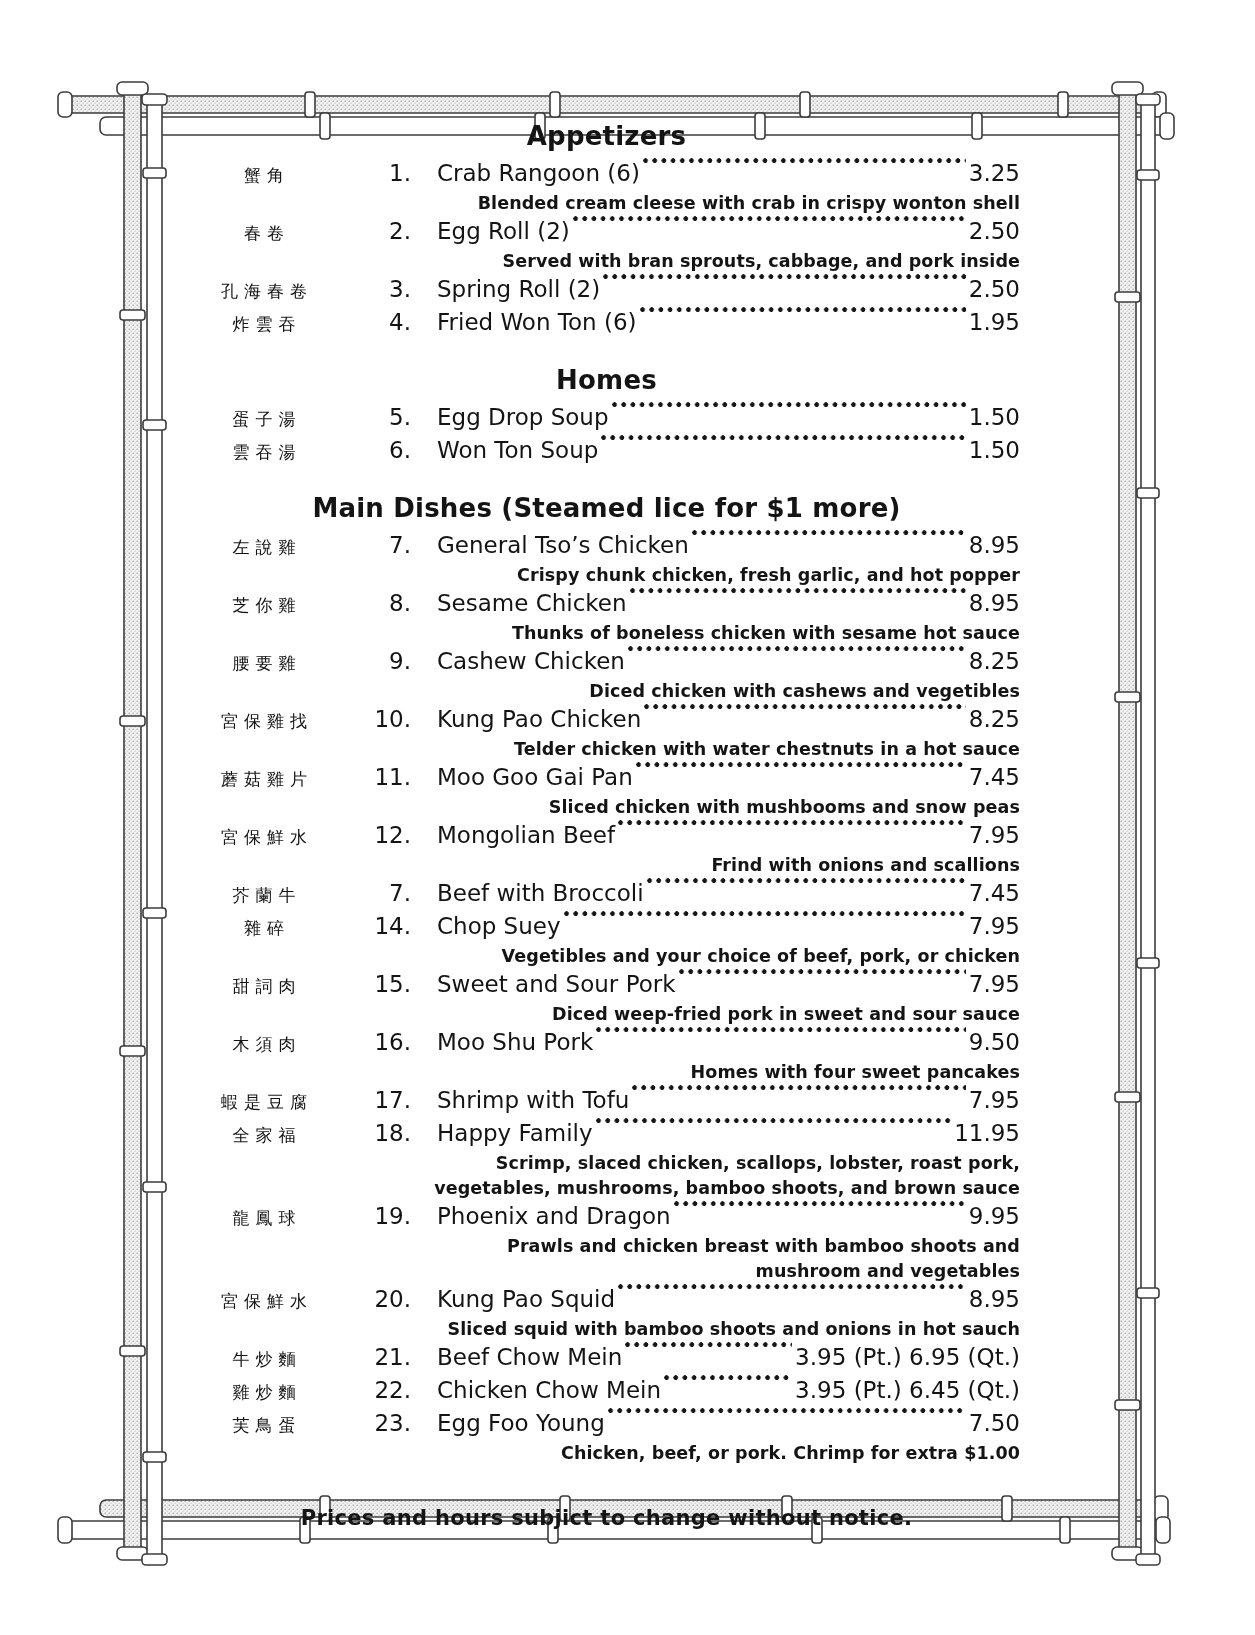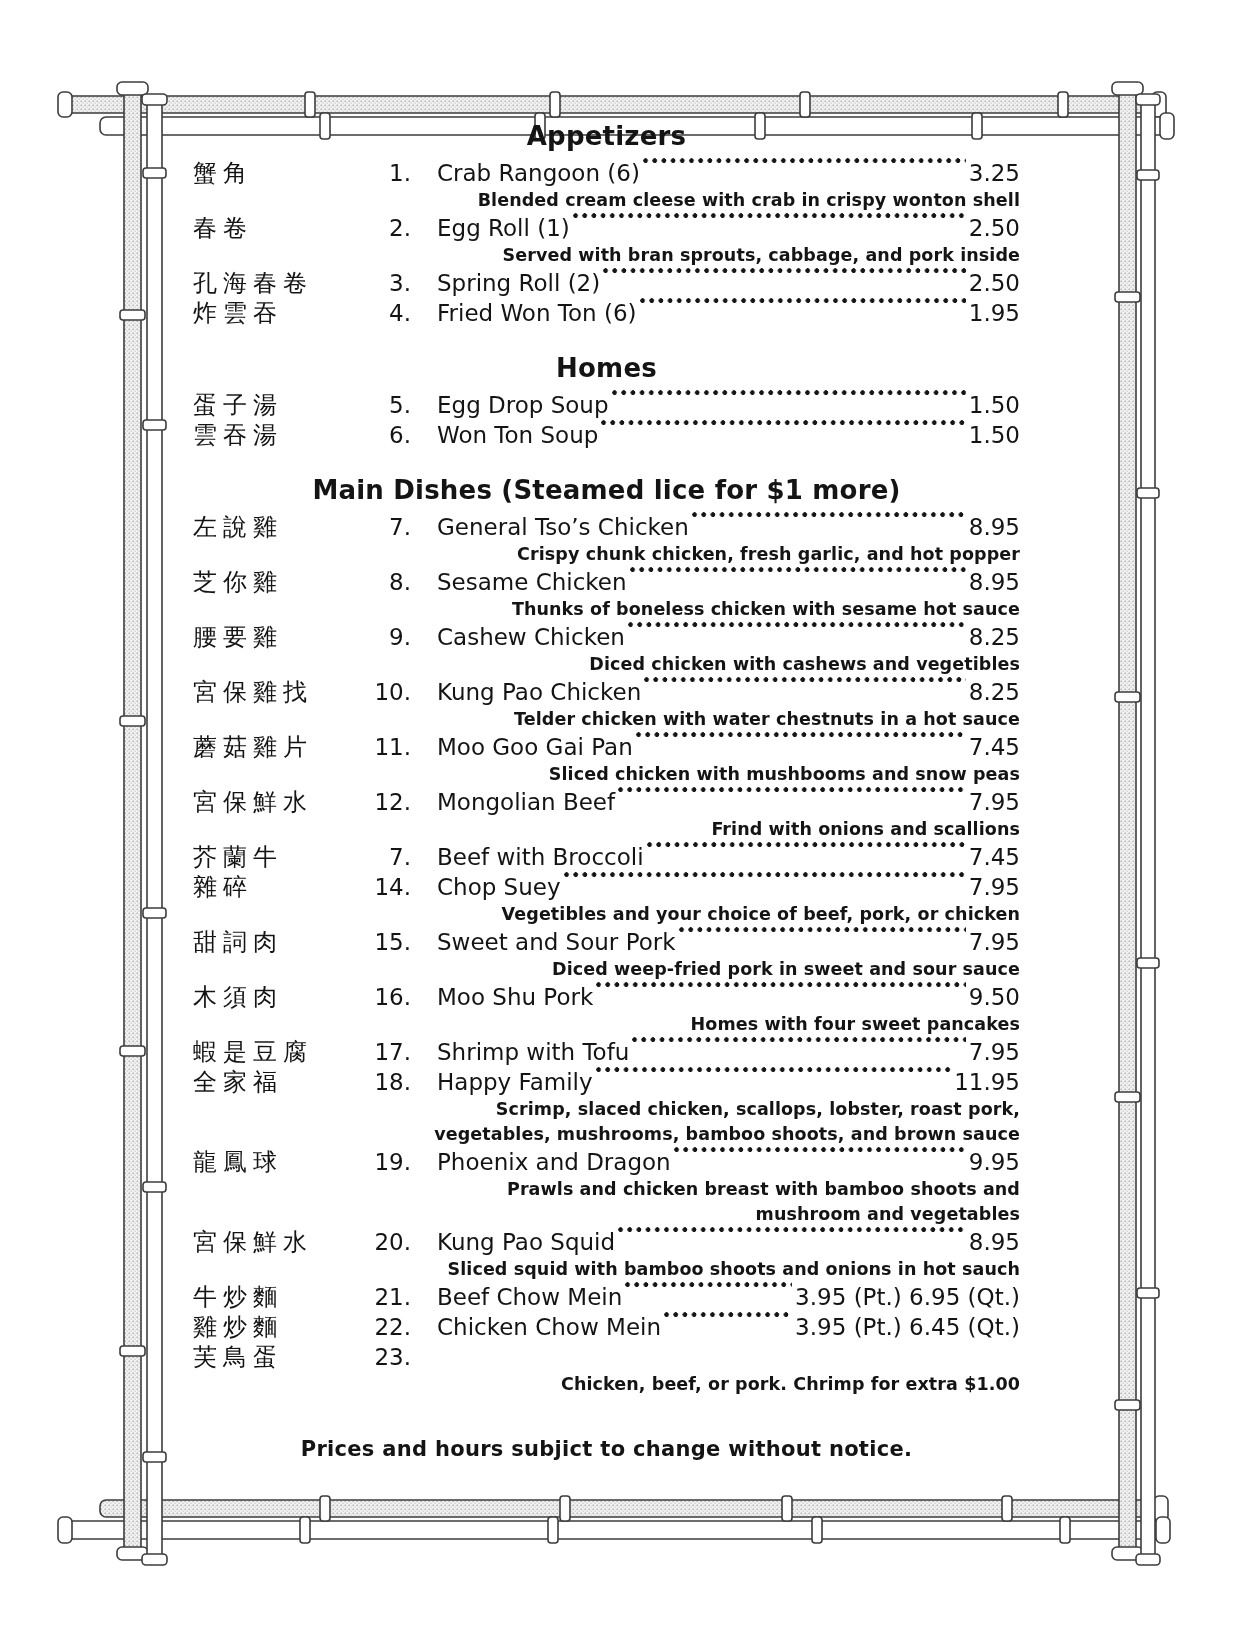--- a/index.html
+++ b/index.html
@@ -14,21 +14,21 @@
   }
   .section{margin-bottom:24px;}
   .section-title{
     margin:0 0 6px 0;text-align:center;
     font-size:26px;font-weight:bold;letter-spacing:0.2px;line-height:32px;
   }
   .menu-item{
     display:flex;align-items:baseline;line-height:30px;white-space:nowrap;
   }
   .cn{
-    width:148px;text-align:left;font-size:24px;letter-spacing:6px;
+    width:148px;text-align:center;font-size:17px;letter-spacing:6px;
     font-family:sans-serif;flex:none;
   }
   .num{
     width:58px;margin-left:12px;text-align:right;font-size:23px;flex:none;
   }
   .entry{flex:1;display:flex;align-items:flex-start;margin-left:26px;min-width:0;}
   .iname{font-size:23px;}
   .leader{
     flex:1;min-width:10px;height:5px;margin:0 3px;
     background-image:radial-gradient(circle at 2.6px 2.6px,#151515 2.1px,rgba(0,0,0,0) 2.6px);
@@ -135,21 +135,21 @@
       <span class="price">3.25</span>
     </span>
   </div>
 
   <div class="desc">Blended cream cleese with crab in crispy wonton shell</div>
 
   <div class="menu-item">
     <span class="cn">春卷</span>
     <span class="num">2.</span>
     <span class="entry">
-      <span class="iname">Egg Roll (1)</span>
+      <span class="iname">Egg Roll (2)</span>
       <span class="leader"></span>
       <span class="price">2.50</span>
     </span>
   </div>
 
   <div class="desc">Served with bran sprouts, cabbage, and pork inside</div>
 
   <div class="menu-item">
     <span class="cn">孔海春卷</span>
     <span class="num">3.</span>
@@ -384,19 +384,24 @@
     <span class="entry">
       <span class="iname">Chicken Chow Mein</span>
       <span class="leader"></span>
       <span class="price">3.95 (Pt.) 6.45 (Qt.)</span>
     </span>
   </div>
 
   <div class="menu-item">
     <span class="cn">芙鳥蛋</span>
     <span class="num">23.</span>
+    <span class="entry">
+      <span class="iname">Egg Foo Young</span>
+      <span class="leader"></span>
+      <span class="price">7.50</span>
+    </span>
   </div>
 
   <div class="desc">Chicken, beef, or pork. Chrimp for extra $1.00</div>
 </div>
   </section>
 <div class="footer">Prices and hours subjict to change without notice.</div>
 </div>
 
 </body></html>

